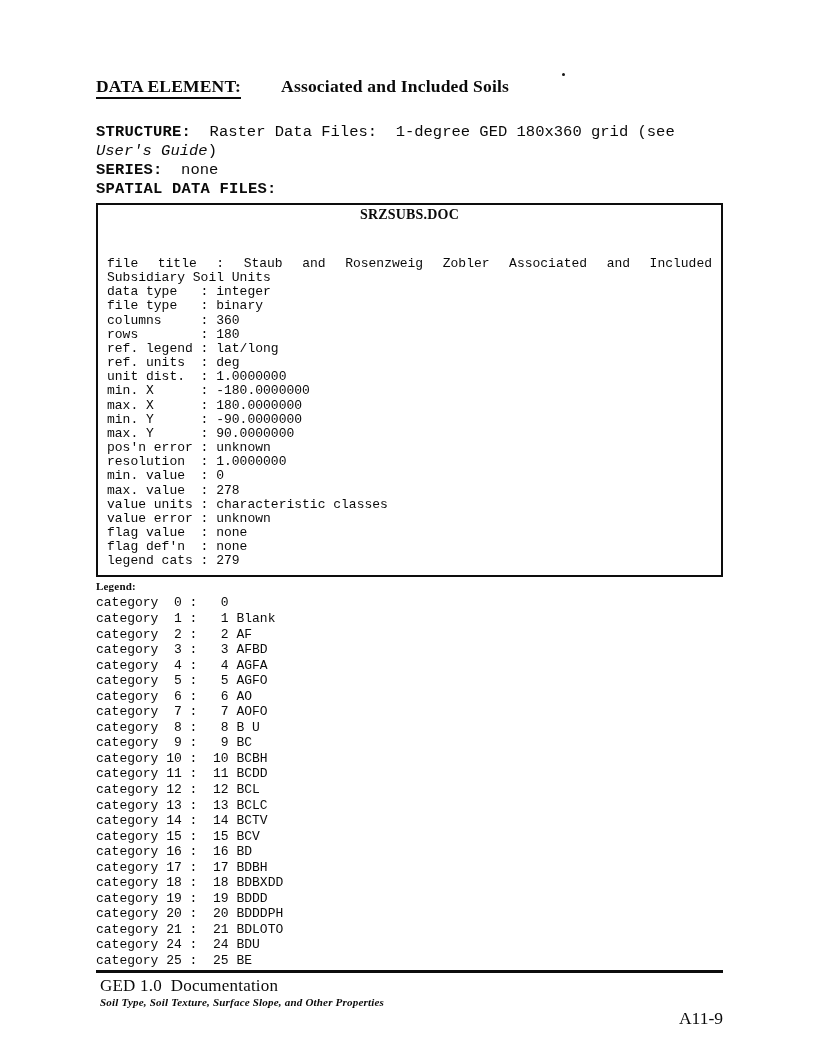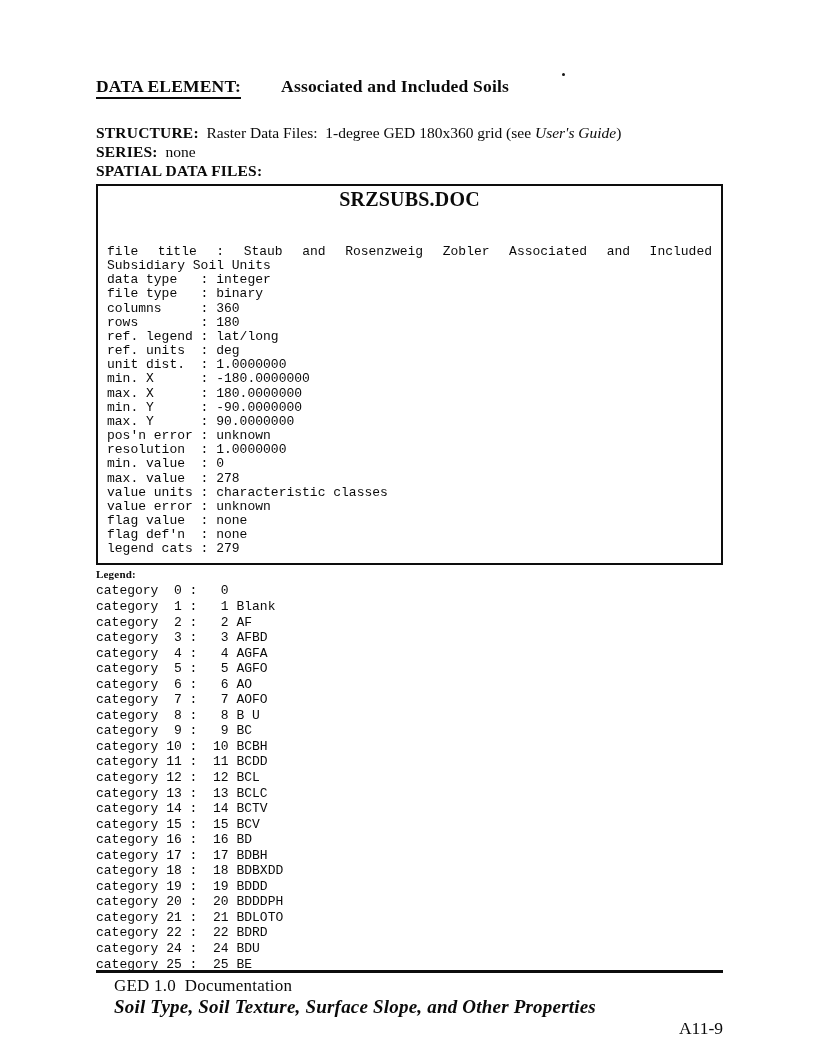--- a/index.html
+++ b/index.html
@@ -24,36 +24,36 @@
     font-weight: bold;
     letter-spacing: 0.2px;
     white-space: nowrap;
   }
   .doc-title .title-label {
     border-bottom: 2px solid #0a0a0a;
     padding-bottom: 1px;
   }
   .doc-title .title-value { margin-left: 40px; }
   
-  .meta { margin-top: 26px; font-size: 15.5px; line-height: 19px; }
+  .meta { margin-top: 26px; font-size: 15.5px; line-height: 19px; font-family: Liberation Mono, monospace; }
   .meta .label { font-weight: bold; letter-spacing: 0.2px; }
   .meta .italic { font-style: italic; }
   .meta p { white-space: pre-wrap; }
   
   .file-box {
     margin-top: 4px;
     width: 627px;
     border: 2px solid #0d0d0d;
     padding: 2px 9px 7px 9px;
     background: #fff;
   }
   .box-title {
     text-align: center;
     font-weight: bold;
-    font-size: 20px;
+    font-size: 14px;
     letter-spacing: 0.2px;
     margin-bottom: 0;
   }
   .mono, .mono-line {
     font-family: "Liberation Mono", "DejaVu Sans Mono", monospace;
     font-size: 13px;
   }
   .file-box .mono-line { line-height: 14.15px; white-space: pre; }
   .file-box .mono-line.justify {
     white-space: normal;
@@ -77,24 +77,24 @@
     top: 970px;
     width: 627px;
     border-top: 3px solid #0d0d0d;
     padding-top: 3px;
     display: flex;
     align-items: baseline;
     flex-direction: column;
   }
   .footer .doc-label { font-size: 17px; white-space: pre; letter-spacing: 0.2px; }
   .footer .section-title {
-    font-size: 19px;
+    font-size: 11px;
     font-weight: bold;
     font-style: italic;
-    margin-left: 18px;
+    margin-left: 4px;
     letter-spacing: 0.2px;
   }
   .footer .page-num { margin-left: auto; font-size: 17.5px; }
   
   .speck {
     position: absolute;
     width: 3px; height: 3px;
     background: #161616;
     border-radius: 50%;
   }
@@ -162,21 +162,20 @@
         <div class="mono-line">category 12 :  12 BCL</div>
         <div class="mono-line">category 13 :  13 BCLC</div>
         <div class="mono-line">category 14 :  14 BCTV</div>
         <div class="mono-line">category 15 :  15 BCV</div>
         <div class="mono-line">category 16 :  16 BD</div>
         <div class="mono-line">category 17 :  17 BDBH</div>
         <div class="mono-line">category 18 :  18 BDBXDD</div>
         <div class="mono-line">category 19 :  19 BDDD</div>
         <div class="mono-line">category 20 :  20 BDDDPH</div>
         <div class="mono-line">category 21 :  21 BDLOTO</div>
-        <div class="mono-line">category 22 :  22 BDRD</div>
         <div class="mono-line">category 24 :  24 BDU</div>
         <div class="mono-line">category 25 :  25 BE</div>
       </div>
   </div>
 
   <div class="footer">
     <span class="doc-label">GED 1.0  Documentation</span>
     <span class="section-title">Soil Type, Soil Texture, Surface Slope, and Other Properties</span>
     <span class="page-num">A11-9</span>
   </div>

